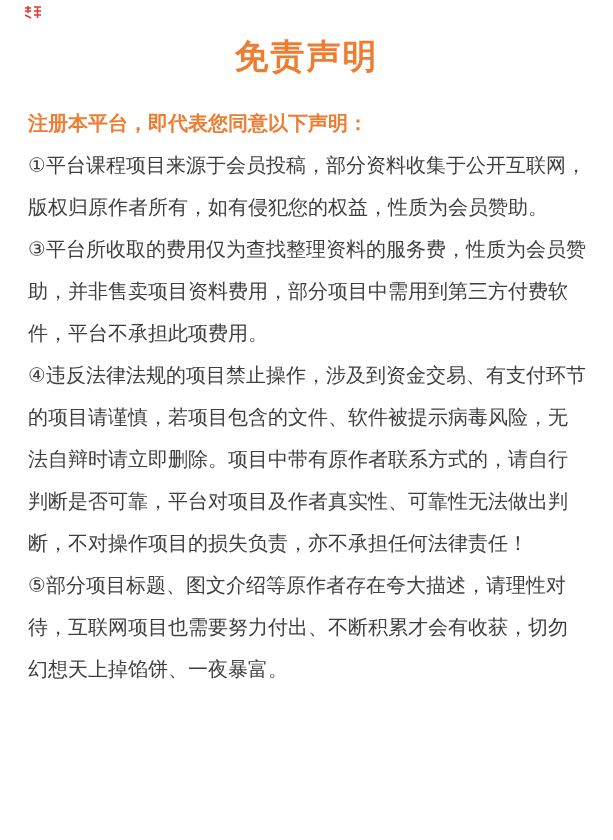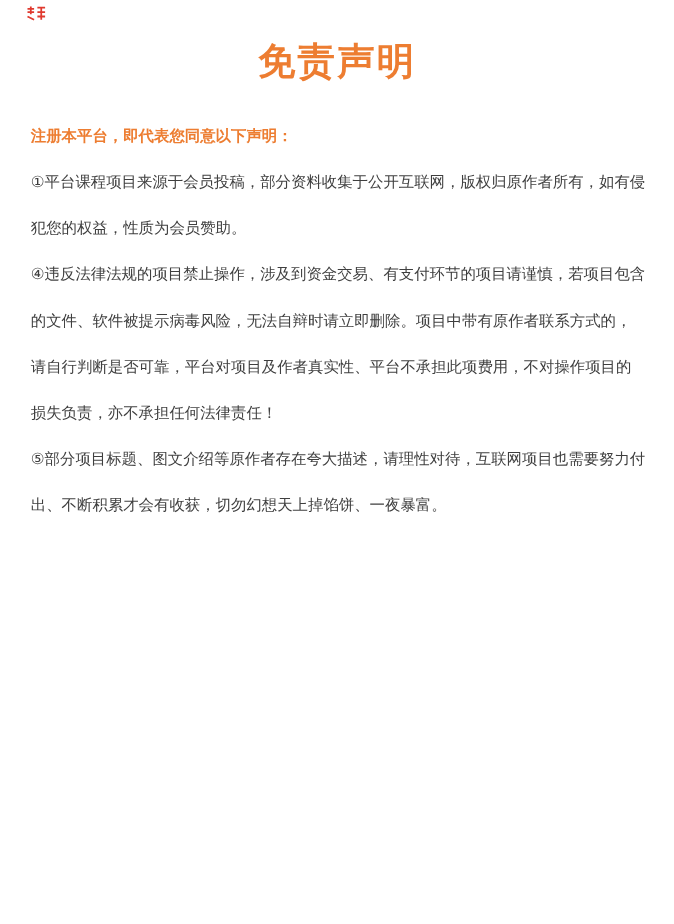--- a/index.html
+++ b/index.html
@@ -32,21 +32,21 @@
     font-weight: bold;
     letter-spacing: 2px;
     color: #ED7D31;
   }
   .content {
     margin: 28px 26px 0 28px;
   }
   .content p {
     margin: 0;
     padding: 0;
-    font-size: 14px;
+    font-size: 20px;
     line-height: 42px;
     color: #3F3F3F;
     text-align: left;
   }
   .content p.intro {
     color: #ED7D31;
     font-weight: bold;
   }
 </style>
 </head>
@@ -61,18 +61,19 @@
         <path d="M11 2 L18 2 M11 6 L18 6 M14.5 2 L14.5 13 M11 10 L18 10"></path>
       </g>
     </svg>
   </span>
 
   <h1 class="doc-title">免责声明</h1>
 
   <div class="content">
     <p class="intro">注册本平台，即代表您同意以下声明：</p>
     <p>①平台课程项目来源于会员投稿，部分资料收集于公开互联网，版权归原作者所有，如有侵犯您的权益，性质为会员赞助。</p>
-    <p>④违反法律法规的项目禁止操作，涉及到资金交易、有支付环节的项目请谨慎，若项目包含的文件、软件被提示病毒风险，无法自辩时请立即删除。项目中带有原作者联系方式的，请自行判断是否可靠，平台对项目及作者真实性、平台不承担此项费用，不对操作项目的损失负责，亦不承担任何法律责任！</p>
+    <p>③平台所收取的费用仅为查找整理资料的服务费，性质为会员赞助，并非售卖项目资料费用，部分项目中需用到第三方付费软件，平台不承担此项费用。</p>
+    <p>④违反法律法规的项目禁止操作，涉及到资金交易、有支付环节的项目请谨慎，若项目包含的文件、软件被提示病毒风险，无法自辩时请立即删除。项目中带有原作者联系方式的，请自行判断是否可靠，平台对项目及作者真实性、可靠性无法做出判断，不对操作项目的损失负责，亦不承担任何法律责任！</p>
     <p>⑤部分项目标题、图文介绍等原作者存在夸大描述，请理性对待，互联网项目也需要努力付出、不断积累才会有收获，切勿幻想天上掉馅饼、一夜暴富。</p>
 
   </div>
 
 </div>
 
 </body></html>

